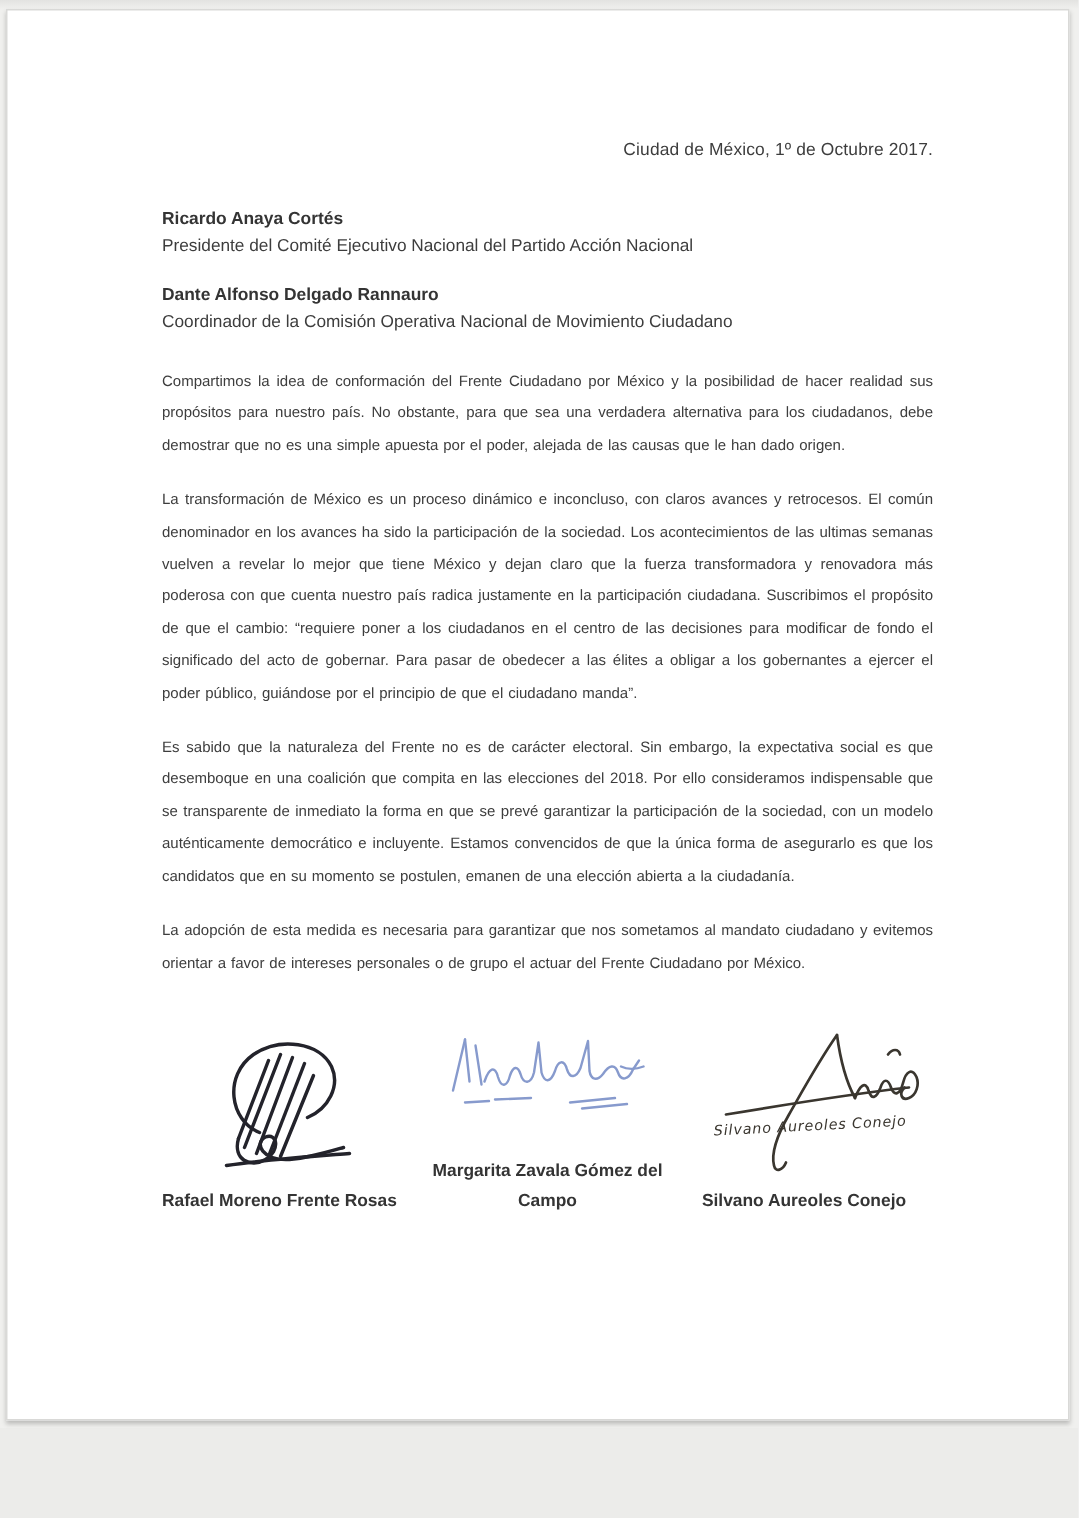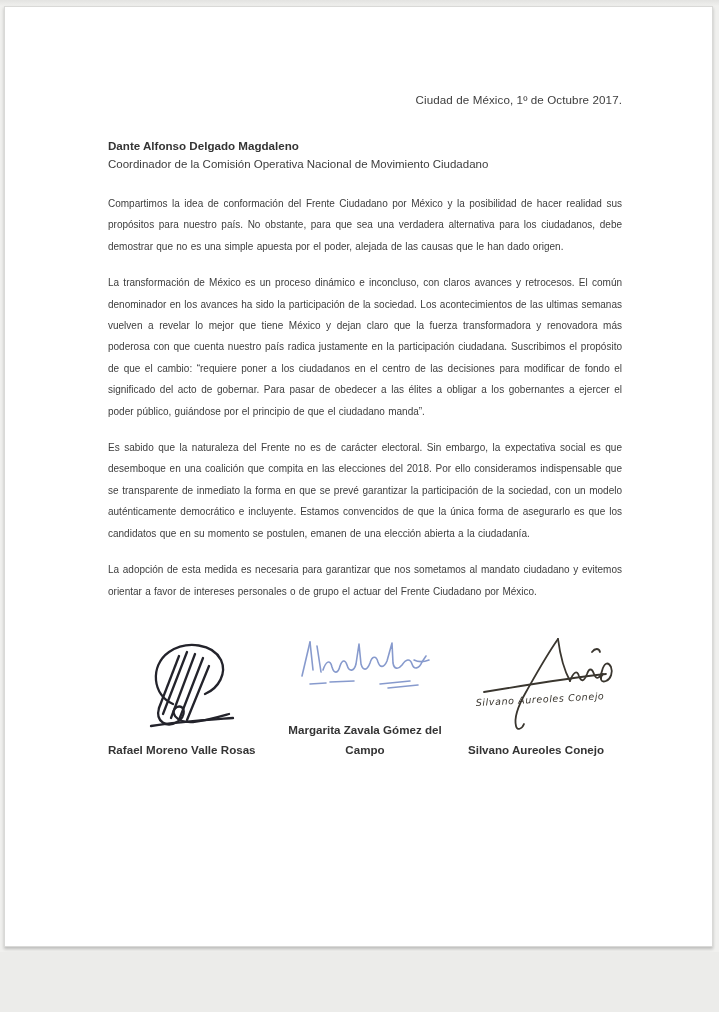--- a/index.html
+++ b/index.html
@@ -92,21 +92,25 @@
 <body>
 
 <div class="photo-frame">
   <div class="sheet">
     <div class="content">
 
       <div class="date-line">Ciudad de México, 1º de Octubre 2017.</div>
 
       <div class="recipients">
         <div class="recipient">
-          <div class="r-name">Dante Alfonso Delgado Magdaleno</div>
+          <div class="r-name">Ricardo Anaya Cortés</div>
+          <div class="r-title">Presidente del Comité Ejecutivo Nacional del Partido Acción Nacional</div>
+        </div>
+        <div class="recipient">
+          <div class="r-name">Dante Alfonso Delgado Rannauro</div>
           <div class="r-title">Coordinador de la Comisión Operativa Nacional de Movimiento Ciudadano</div>
         </div>
       </div>
 
       <div class="body-paragraphs">
         <p>Compartimos la idea de conformación del Frente Ciudadano por México y la posibilidad de hacer realidad sus propósitos para nuestro país. No obstante, para que sea una verdadera alternativa para los ciudadanos, debe demostrar que no es una simple apuesta por el poder, alejada de las causas que le han dado origen.</p>
         <p>La transformación de México es un proceso dinámico e inconcluso, con claros avances y retrocesos. El común denominador en los avances ha sido la participación de la sociedad. Los acontecimientos de las ultimas semanas vuelven a revelar lo mejor que tiene México y dejan claro que la fuerza transformadora y renovadora más poderosa con que cuenta nuestro país radica justamente en la participación ciudadana. Suscribimos el propósito de que el cambio: “requiere poner a los ciudadanos en el centro de las decisiones para modificar de fondo el significado del acto de gobernar. Para pasar de obedecer a las élites a obligar a los gobernantes a ejercer el poder público, guiándose por el principio de que el ciudadano manda”.</p>
         <p>Es sabido que la naturaleza del Frente no es de carácter electoral. Sin embargo, la expectativa social es que desemboque en una coalición que compita en las elecciones del 2018. Por ello consideramos indispensable que se transparente de inmediato la forma en que se prevé garantizar la participación de la sociedad, con un modelo auténticamente democrático e incluyente. Estamos convencidos de que la única forma de asegurarlo es que los candidatos que en su momento se postulen, emanen de una elección abierta a la ciudadanía.</p>
         <p>La adopción de esta medida es necesaria para garantizar que nos sometamos al mandato ciudadano y evitemos orientar a favor de intereses personales o de grupo el actuar del Frente Ciudadano por México.</p>
       </div>
@@ -119,21 +123,21 @@
               <path d="M44,66 C24,58 20,28 40,14 C58,2 84,6 92,22 C98,35 90,50 76,56"></path>
               <path d="M58,14 L34,76"></path>
               <path d="M66,16 L42,80"></path>
               <path d="M74,20 L50,82"></path>
               <path d="M80,28 L58,82"></path>
               <path d="M50,18 L30,70"></path>
               <path d="M30,70 C26,84 38,90 48,84 C58,78 56,66 48,69 C40,73 46,85 64,84 C76,83 86,80 100,76"></path>
               <path d="M22,88 C48,84 78,82 104,80"></path>
             </g>
           </svg>
-          <div class="sig-name">Rafael Moreno Valle Rosas</div>
+          <div class="sig-name">Rafael Moreno Frente Rosas</div>
         </div>
 
         <div class="sig-cell sig-cell-2">
           <svg class="sig-art" width="138" height="62" viewBox="0 0 138 62">
             <g class="ink-2" fill="none" stroke-width="1.6" stroke-linecap="round" stroke-linejoin="round" opacity="0.92">
               <path d="M6,44 L14,10"></path>
               <path d="M14,10 L17,38"></path>
               <path d="M21,14 L25,40"></path>
               <path d="M27,38 c3,-9 7,-11 9,-3 c2,7 6,7 8,-1 c2,-6 5,-7 7,-1 c2,7 7,7 9,-1 l3,-20 l2,20 c2,7 6,7 9,-1 c2,-7 6,-8 8,-1 c2,6 6,6 9,-1 l5,-18 l1,20 c1,6 5,7 9,2 c4,-6 8,-7 10,-1 c2,6 7,5 10,-2 l4,-6"></path>
               <path d="M118,28 C122,30 128,30 133,28"></path>

